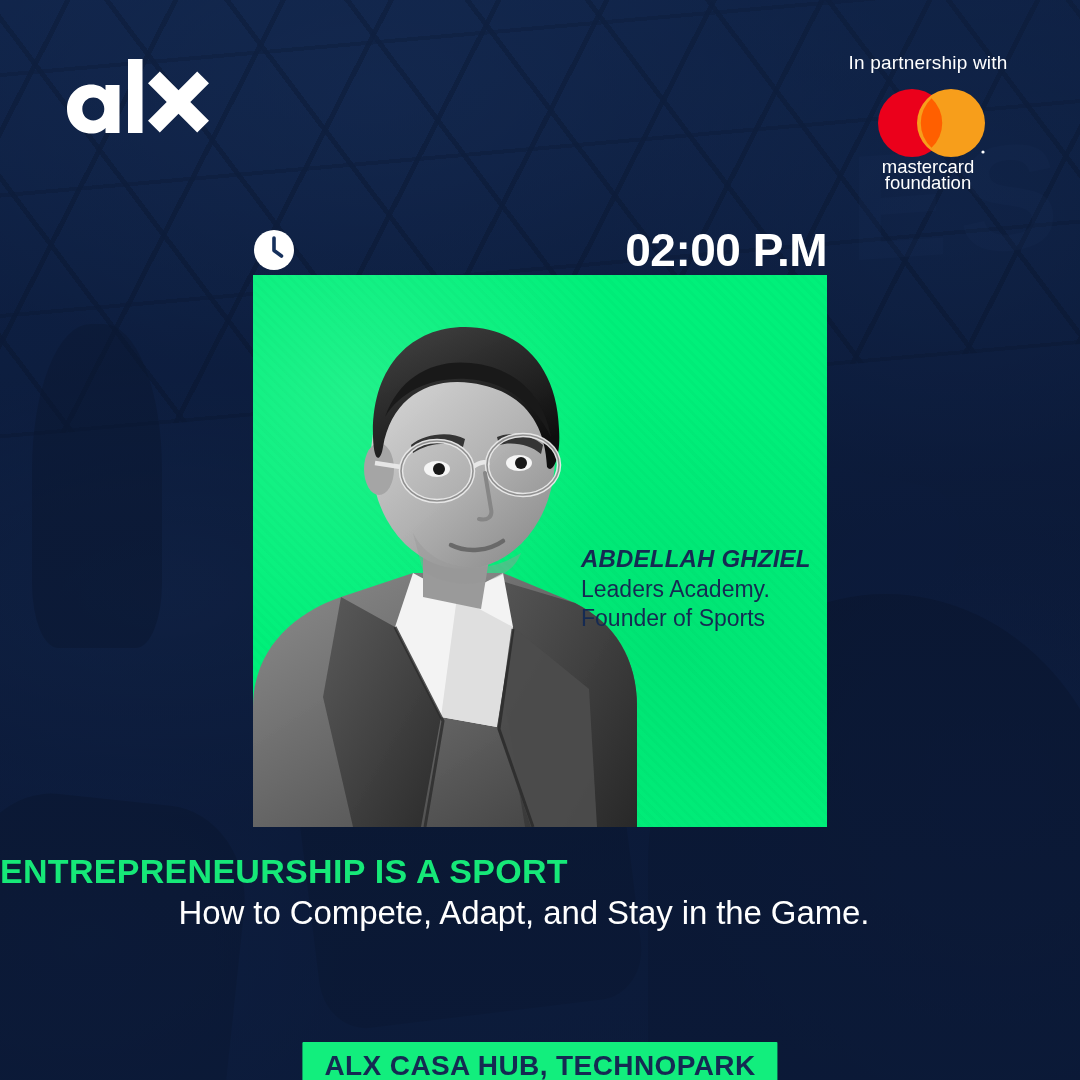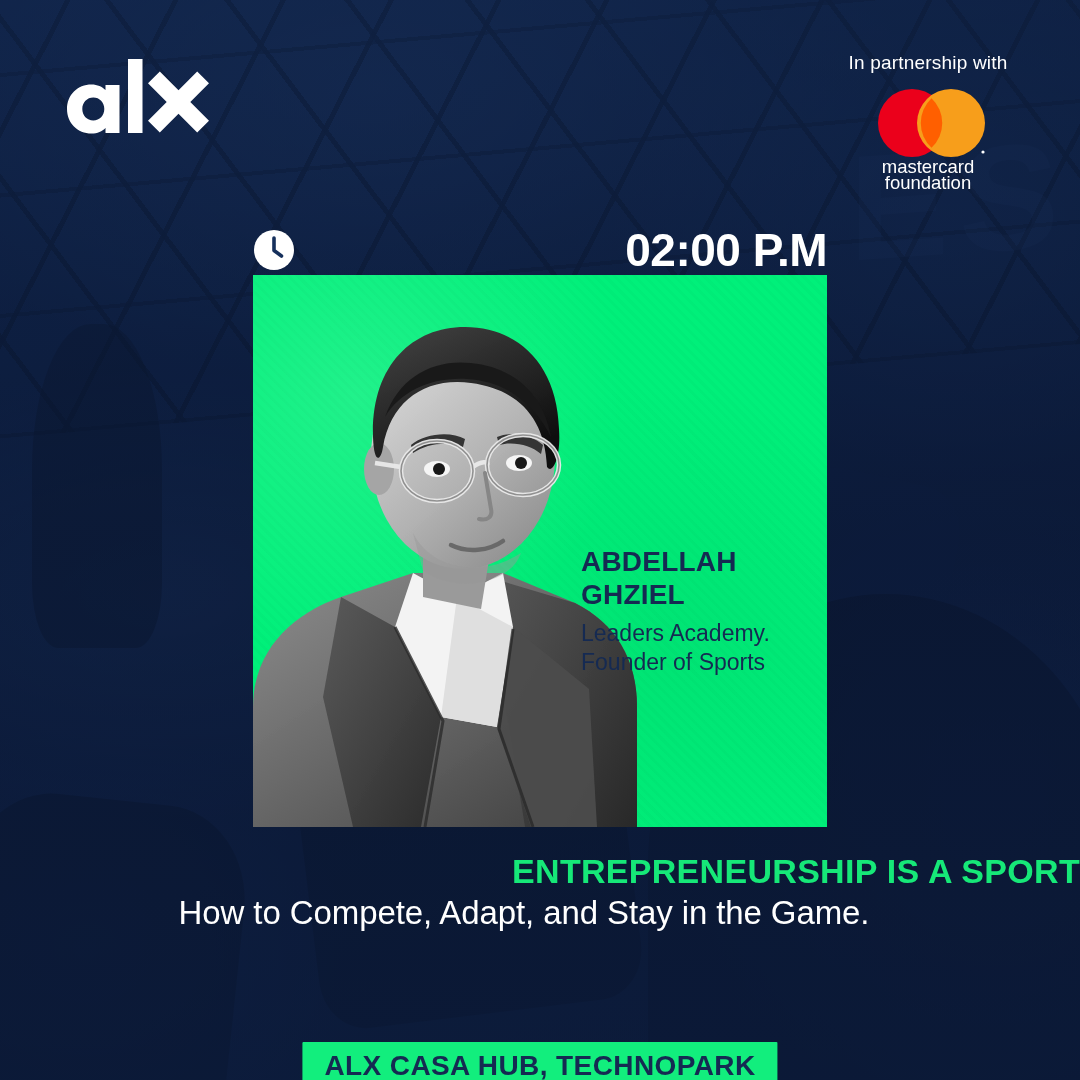--- a/index.html
+++ b/index.html
@@ -152,38 +152,39 @@
     filter: grayscale(1) contrast(1.04);
   }
 
   .speaker-info {
     position: absolute;
     left: 328px; top: 270px;
     width: 236px;
     color: #152a52;
   }
   .speaker-name {
-    font-size: 28px;
+    font-size: 24px;
     font-weight: 800;
     letter-spacing: .2px;
     line-height: 1.18;
-    margin-bottom: 8px;
+    margin-bottom: 2px;
+    font-style: italic;
   }
   .speaker-title {
     font-size: 23px;
     font-weight: 400;
     line-height: 1.24;
   }
 
   
   .headline {
     position: absolute;
     left: 0; top: 853px;
     width: 1080px;
-    text-align: right;
+    text-align: left;
     color: #16E878;
     font-size: 34px;
     font-weight: 800;
     letter-spacing: .3px;
     line-height: 1.1;
   }
   .subheadline {
     position: absolute;
     left: 0; top: 893px;
     width: 1048px;

